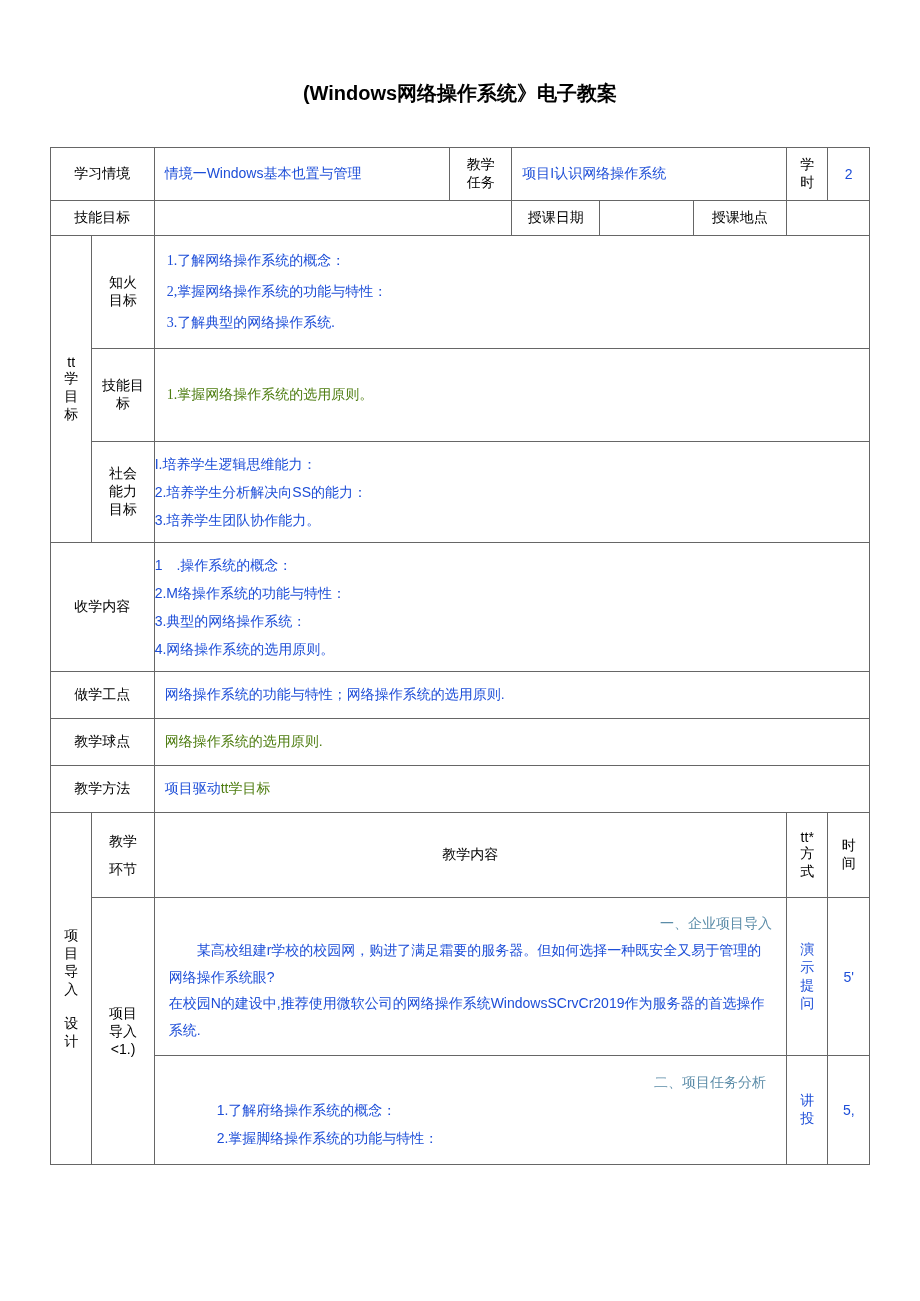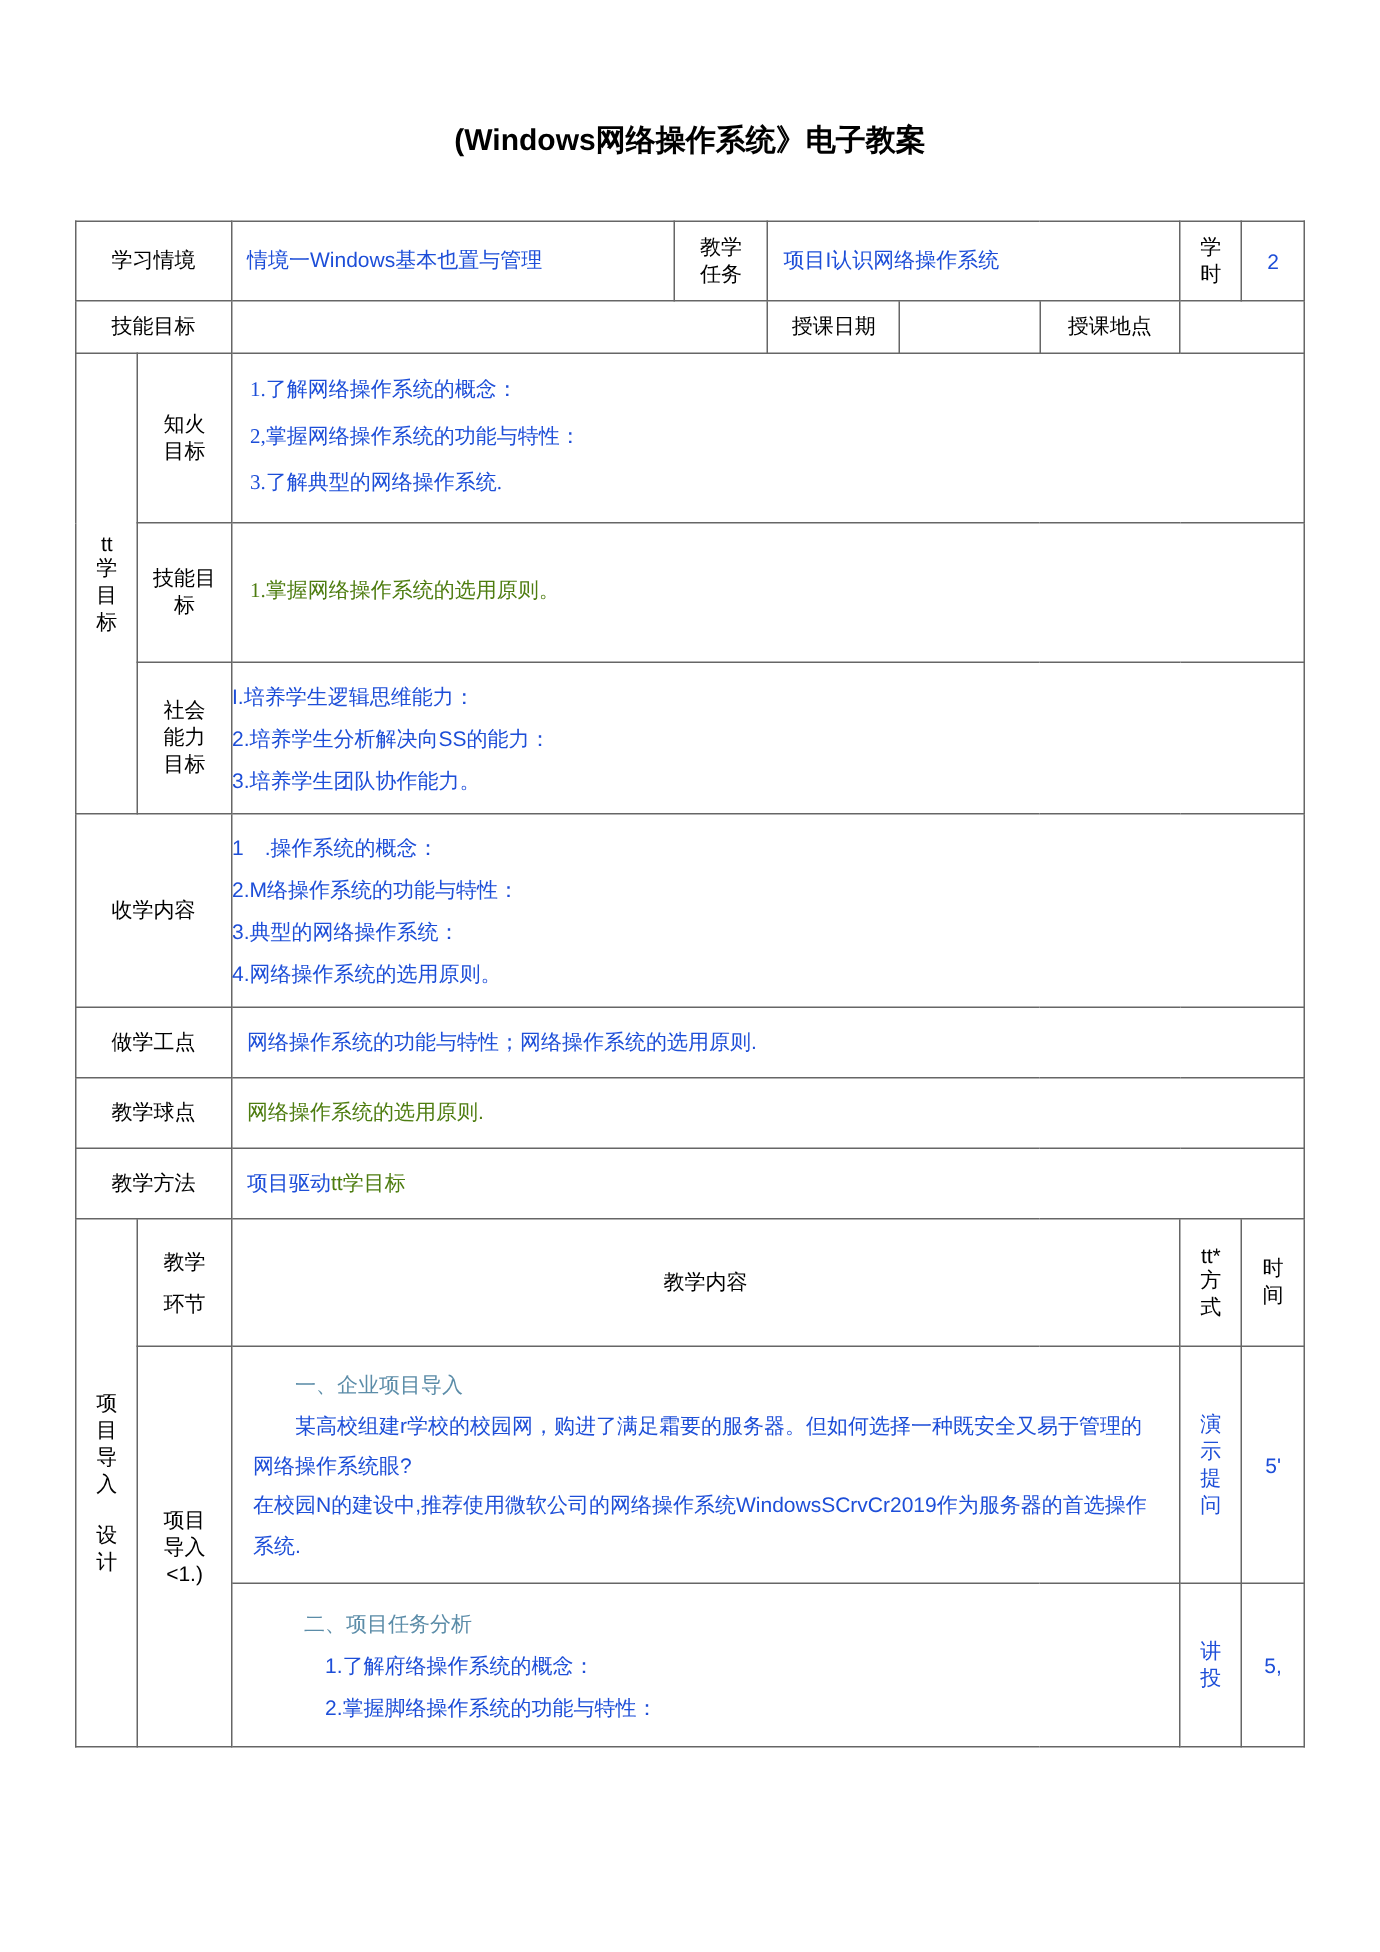--- a/index.html
+++ b/index.html
@@ -34,21 +34,21 @@
     .label-cell {
       text-align: center;
       color: #000;
       font-weight: normal;
     }
     .gray-text { color: #1d4ed8; }
     .black-text { color: #4d7c0f; }
     .content-cell { line-height: 2.2; padding: 10px 12px; font-family: Liberation Serif, serif; }
     .content-cell-tight { line-height: 2.0; padding: 8px 0; }
     .center { text-align: center; }
-    .section-header { color: #5b8ca8; font-weight: normal; }
+    .section-header { color: #5b8ca8; font-weight: normal; text-align: right; }
     .indent { text-indent: 2em; }
     .vcenter { vertical-align: middle; }
     .vtop { vertical-align: top; }
   </style>
 </head>
 <body>
 
 <div class="title">(Windows网络操作系统》电子教案</div>
 
 <table>

